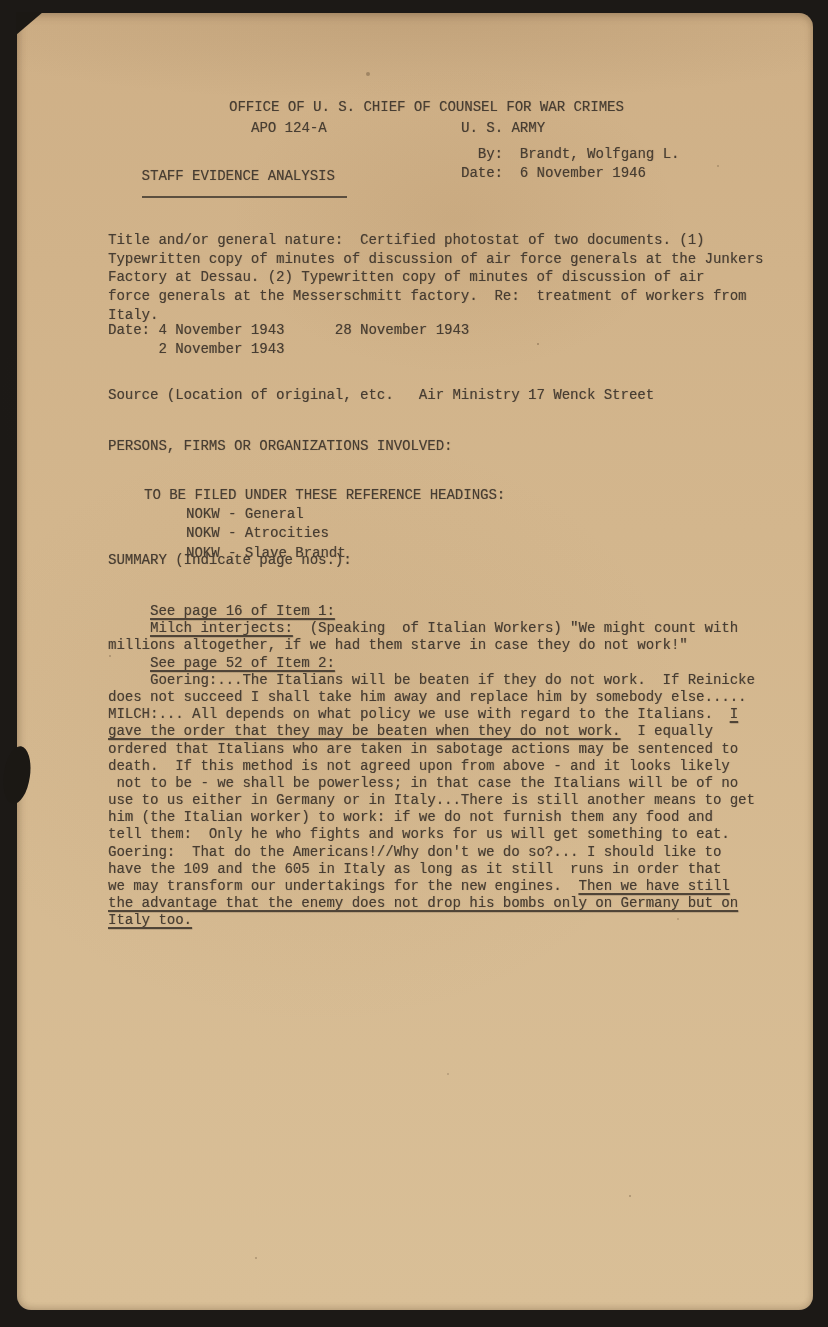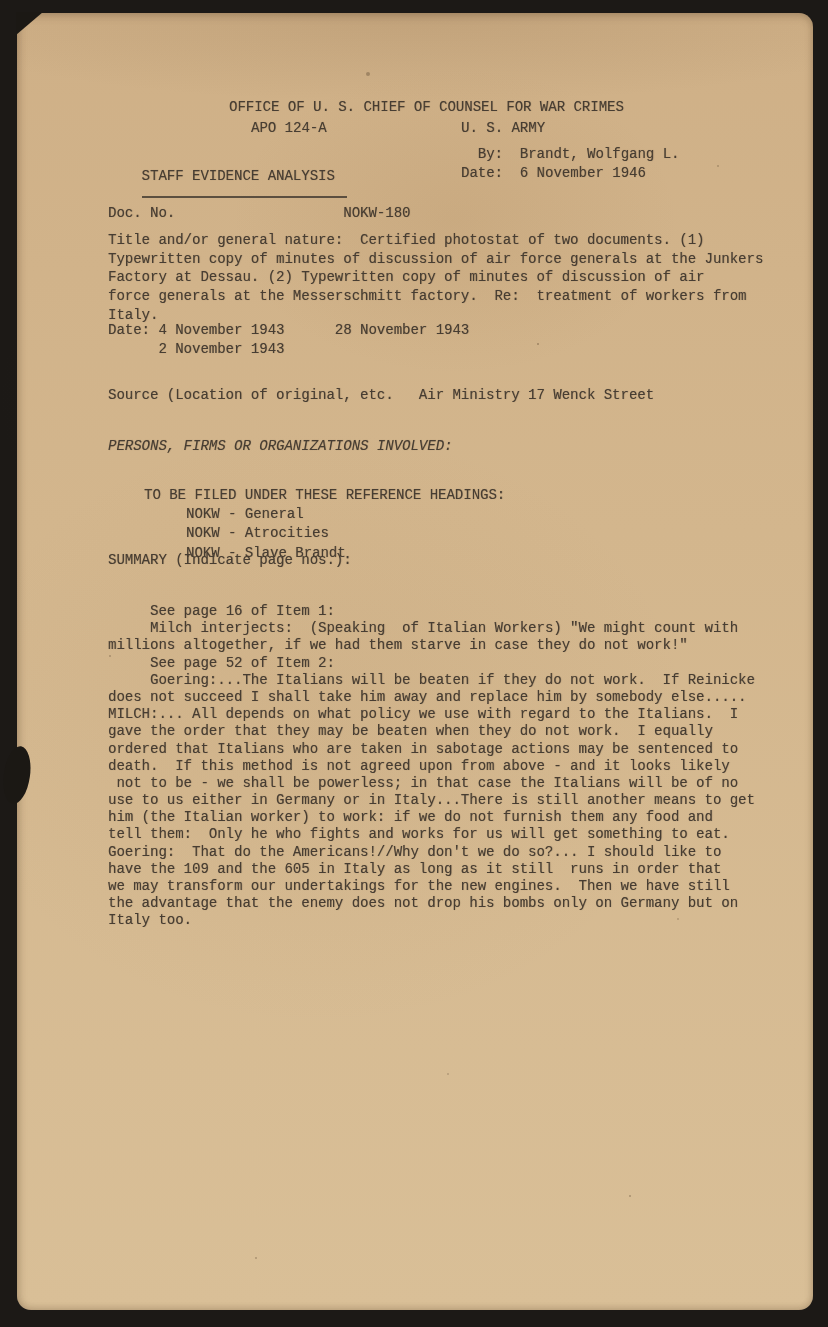--- a/index.html
+++ b/index.html
@@ -58,40 +58,41 @@
     font-size: 14px;
     color: #473d32;
     text-shadow: 0.4px 0.4px 0.7px rgba(62,52,40,0.45);
     white-space: pre;
   }
   .line { white-space: pre; }
   .lh18 .line { line-height: 18.7px; height: 18.7px; }
   .lh19 .line { line-height: 19.2px; height: 19.2px; }
   .lh17 .line { line-height: 17.2px; height: 17.2px; }
   .u {
+    text-decoration: underline;
     text-decoration-thickness: 1.6px;
     text-underline-offset: 3px;
     text-decoration-color: rgba(71,61,50,0.9);
   }
   .form-title-inner {
     display: inline-block;
     border-bottom: 2px solid rgba(71,61,50,0.85);
     padding-bottom: 12px;
     padding-right: 12px;
   }
   
   #office-line     { left: 212px; top: 86px;  }
   #apo-army-line   { left: 234px; top: 107px; }
   #form-title      { left: 91px;  top: 139px; }
   #by-date-block   { left: 444px; top: 132px; }
   #doc-no-line     { left: 91px;  top: 191px; }
   #title-block     { left: 91px;  top: 218px; }
   #dates-block     { left: 91px;  top: 308px; }
   #source-line     { left: 91px;  top: 373px; }
-  #persons-block   { left: 91px;  top: 424px; font-style: italic; }
+  #persons-block   { left: 91px;  top: 424px; }
   #filing-block    { left: 91px;  top: 473px; margin-left: 36px; }
   #summary-heading { left: 91px;  top: 538px; }
   #summary-block   { left: 91px;  top: 590px; }
 </style>
 </head>
 <body>
 
 <div class="scan-bg"></div>
 
 <div class="paper">
@@ -102,21 +103,20 @@
   <div class="sec" id="office-line">OFFICE OF U. S. CHIEF OF COUNSEL FOR WAR CRIMES</div>
 
   <div class="sec" id="apo-army-line">APO 124-A                U. S. ARMY</div>
 
   <div class="sec" id="form-title">
     <span class="form-title-inner">STAFF EVIDENCE ANALYSIS</span>
   </div>
 
   <div class="sec lh18" id="by-date-block"><div class="line"><span>  By:  Brandt, Wolfgang L.</span></div><div class="line"><span>Date:  6 November 1946</span></div></div>
 
-  <div class="sec lh18" id="doc-no-line"><div class="line"><span>Doc. No.                    NOKW-180</span></div></div>
 
   <div class="sec lh18" id="title-block"><div class="line"><span>Title and/or general nature:  Certified photostat of two documents. (1)</span></div><div class="line"><span>Typewritten copy of minutes of discussion of air force generals at the Junkers</span></div><div class="line"><span>Factory at Dessau. (2) Typewritten copy of minutes of discussion of air</span></div><div class="line"><span>force generals at the Messerschmitt factory.  Re:  treatment of workers from</span></div><div class="line"><span>Italy.</span></div></div>
 
   <div class="sec lh18" id="dates-block"><div class="line"><span>Date: 4 November 1943      28 November 1943</span></div><div class="line"><span>      2 November 1943</span></div></div>
 
   <div class="sec lh18" id="source-line"><div class="line"><span>Source (Location of original, etc.   Air Ministry 17 Wenck Street</span></div></div>
 
   <div class="sec lh19" id="persons-block"><div class="line"><span>PERSONS, FIRMS OR ORGANIZATIONS INVOLVED:</span></div></div>
 
   <div class="sec lh19" id="filing-block"><div class="line"><span>TO BE FILED UNDER THESE REFERENCE HEADINGS:</span></div><div class="line"><span>     NOKW - General</span></div><div class="line"><span>     NOKW - Atrocities</span></div><div class="line"><span>     NOKW - Slave Brandt</span></div></div>

